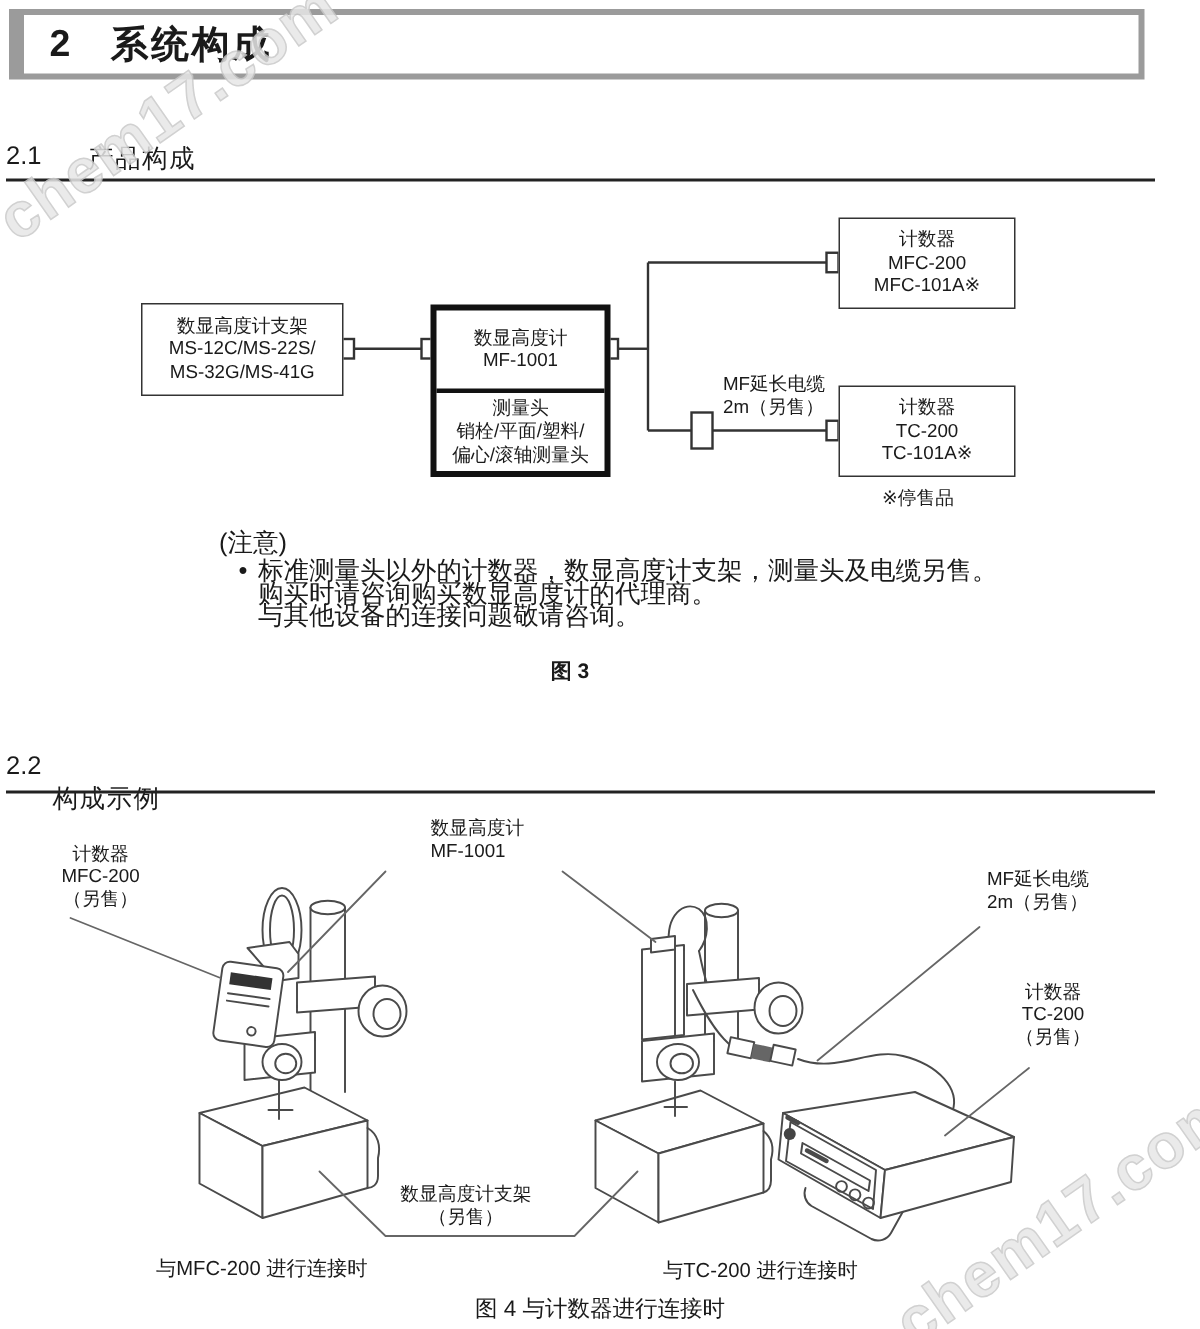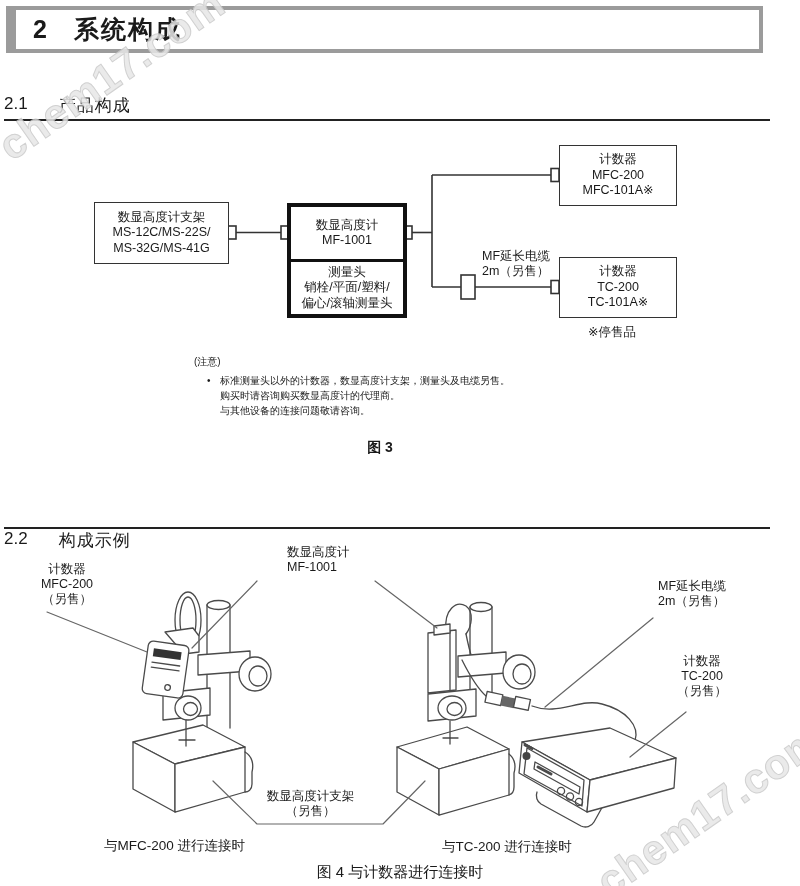--- a/index.html
+++ b/index.html
@@ -21,21 +21,21 @@
          font-size:12.5px;line-height:15.5px;}
   .gaugebox{box-sizing:border-box;border:4px solid #111;background:#fff;display:flex;
             flex-direction:column;text-align:center;font-size:12.5px;line-height:15.5px;}
   .gtop{height:52px;border-bottom:3px solid #111;display:flex;flex-direction:column;justify-content:center;}
   .gbot{flex:1;display:flex;flex-direction:column;justify-content:center;}
   .lbl{font-size:12.5px;line-height:15px;}
   .ctr{text-align:center;}
   .cap{font-size:13.5px;}
   .figcap{font-weight:400;font-size:15px;text-align:center;}
   .fig3{font-weight:700;font-size:14px;text-align:center;}
-  .nbody{font-size:10px;line-height:15px;margin-left:48px;}
+  .nbody{font-size:17px;line-height:15px;}
   .nrow{display:flex;}
   .bullet{width:13px;flex:0 0 13px;}
   .indent{margin-left:13px;}
   
   .wm{color:#e7e7e7;-webkit-text-stroke:1px #c9c9c9;font-weight:700;font-size:42px;
       letter-spacing:1px;transform:rotate(-35deg);text-align:center;opacity:.85;
       pointer-events:none;z-index:9;}
   svg{display:block;}
 </style>
 </head>
@@ -115,21 +115,21 @@
     <div class="nrow">
       <span class="bullet">•</span>
       <span>标准测量头以外的计数器，数显高度计支架，测量头及电缆另售。</span>
     </div>
     <div class="indent">购买时请咨询购买数显高度计的代理商。</div>
     <div class="indent">与其他设备的连接问题敬请咨询。</div>
   </div>
 
   <div class="abs fig3" style="left:330px;top:439px;width:100px;">图 3</div>
 
-  <div class="abs sechead" style="left:4px;top:529px;">
+  <div class="abs sechead" style="left:4px;top:501px;flex-direction:column;">
     <span>2.2</span>
     <span class="t">构成示例</span>
   </div>
   <div class="abs rule" style="top:527px;"></div>
 
   <svg class="abs" style="left:0;top:540px;" width="800" height="346">
     <g fill="none" stroke="#4a4a4a" stroke-width="1.3" stroke-linejoin="round" stroke-linecap="round">
 
       <g>
         <line x1="207" y1="65" x2="207" y2="190"></line>

